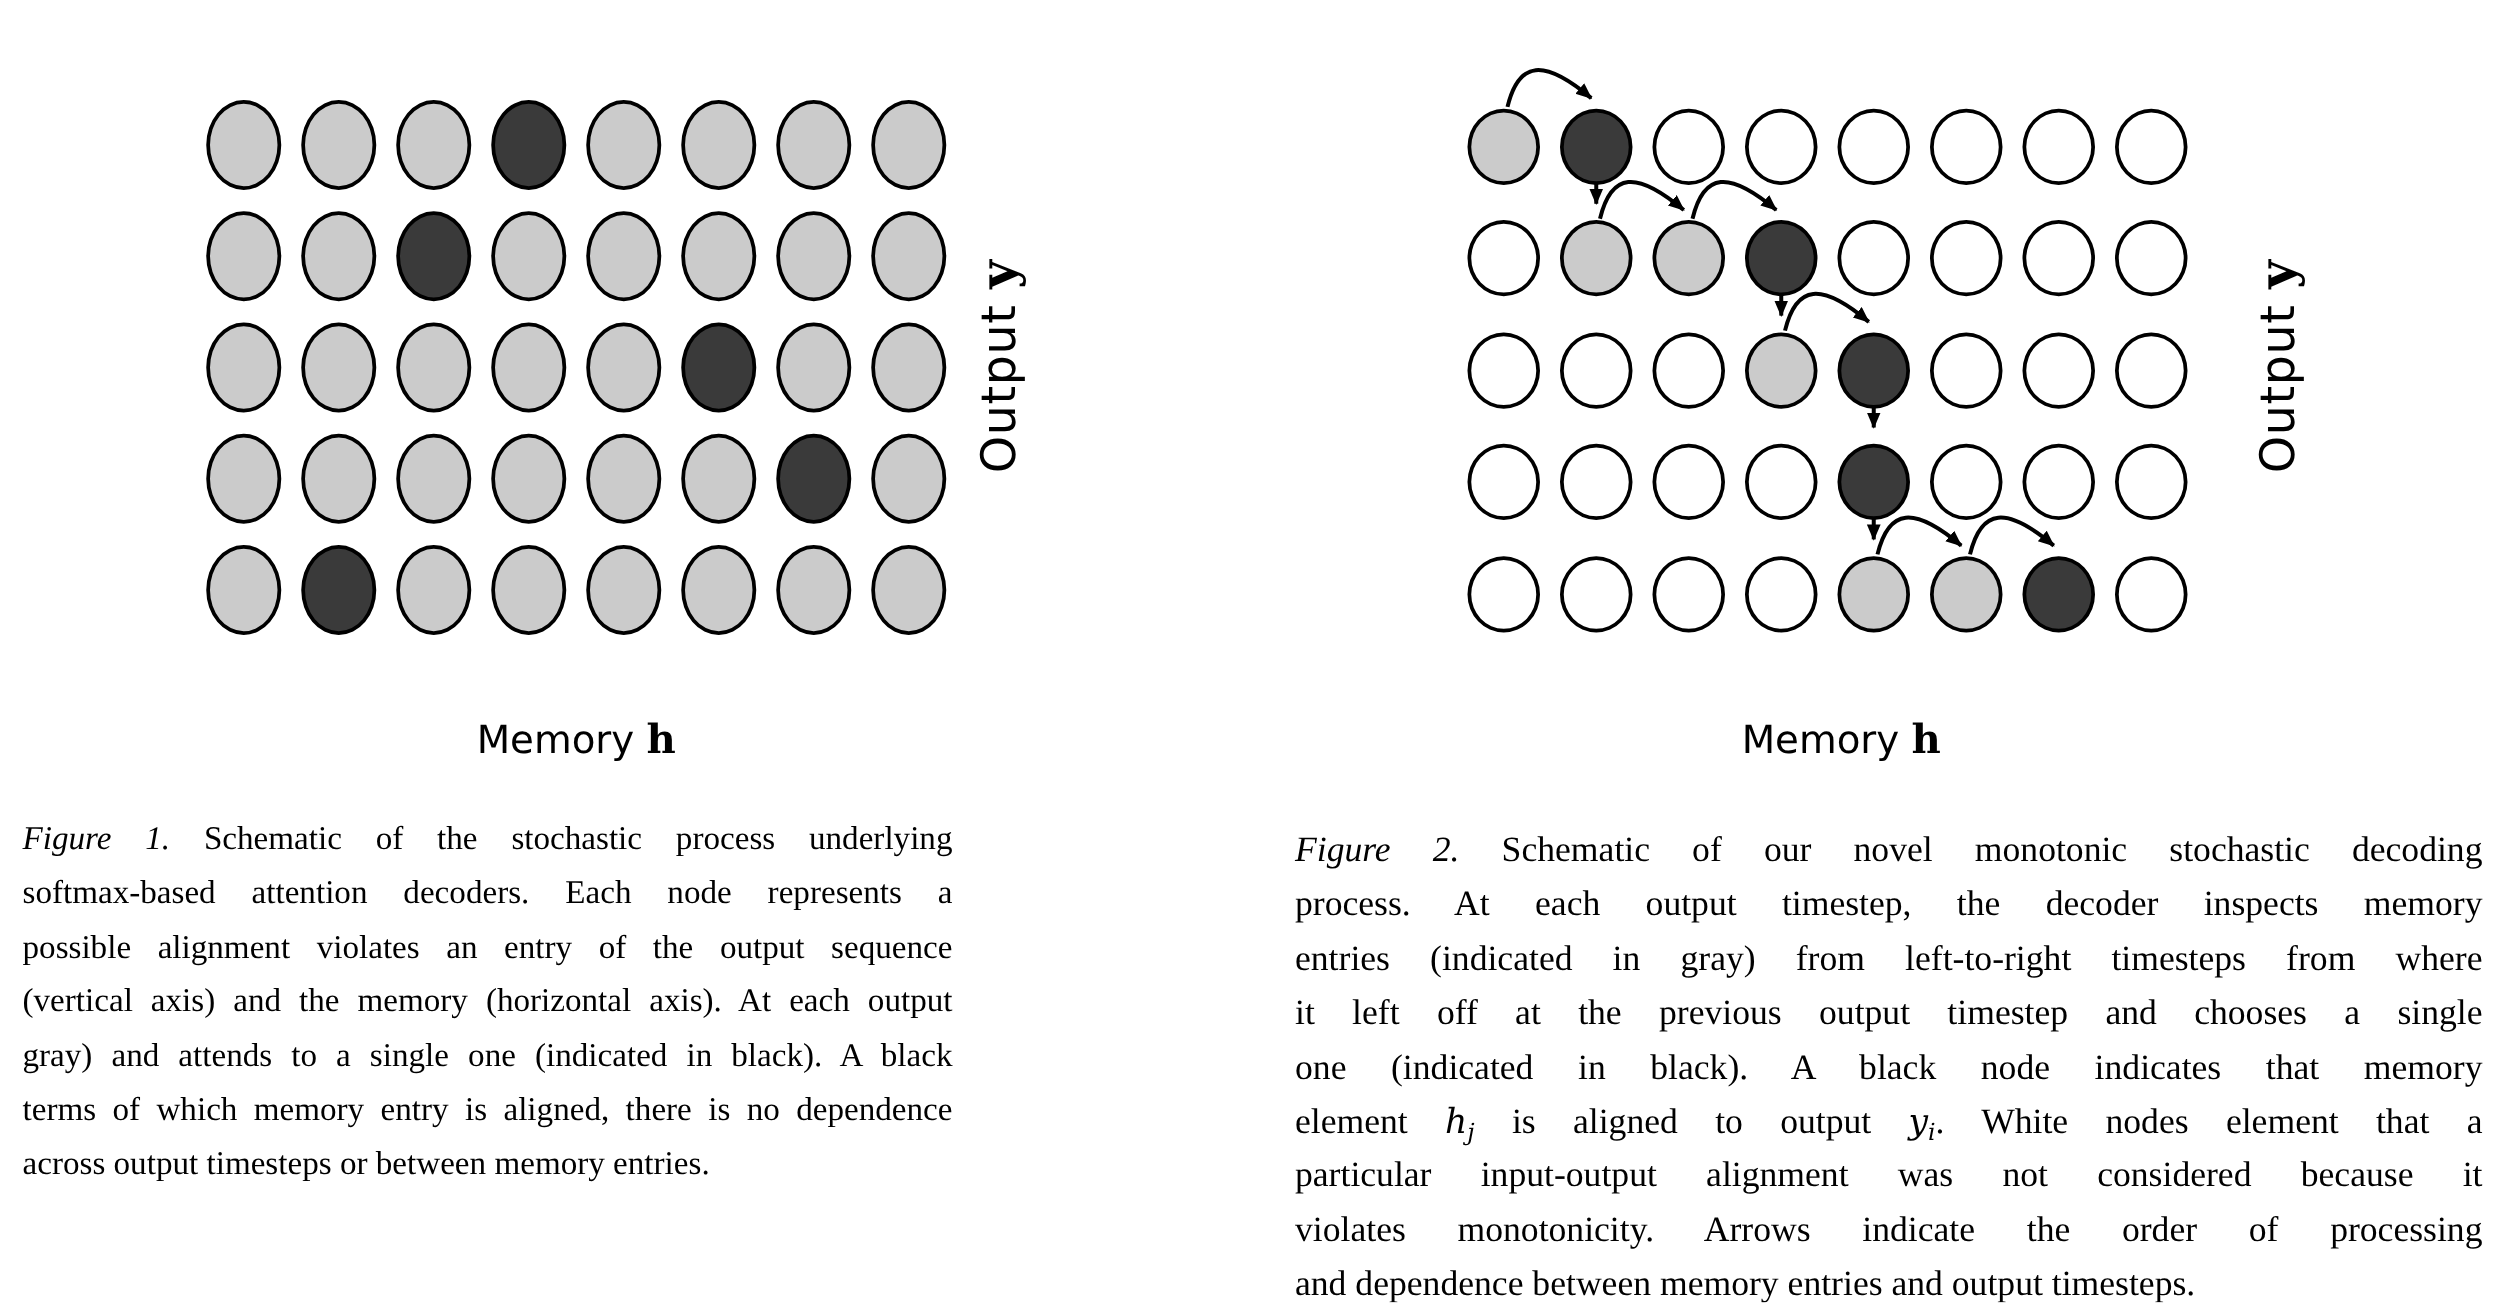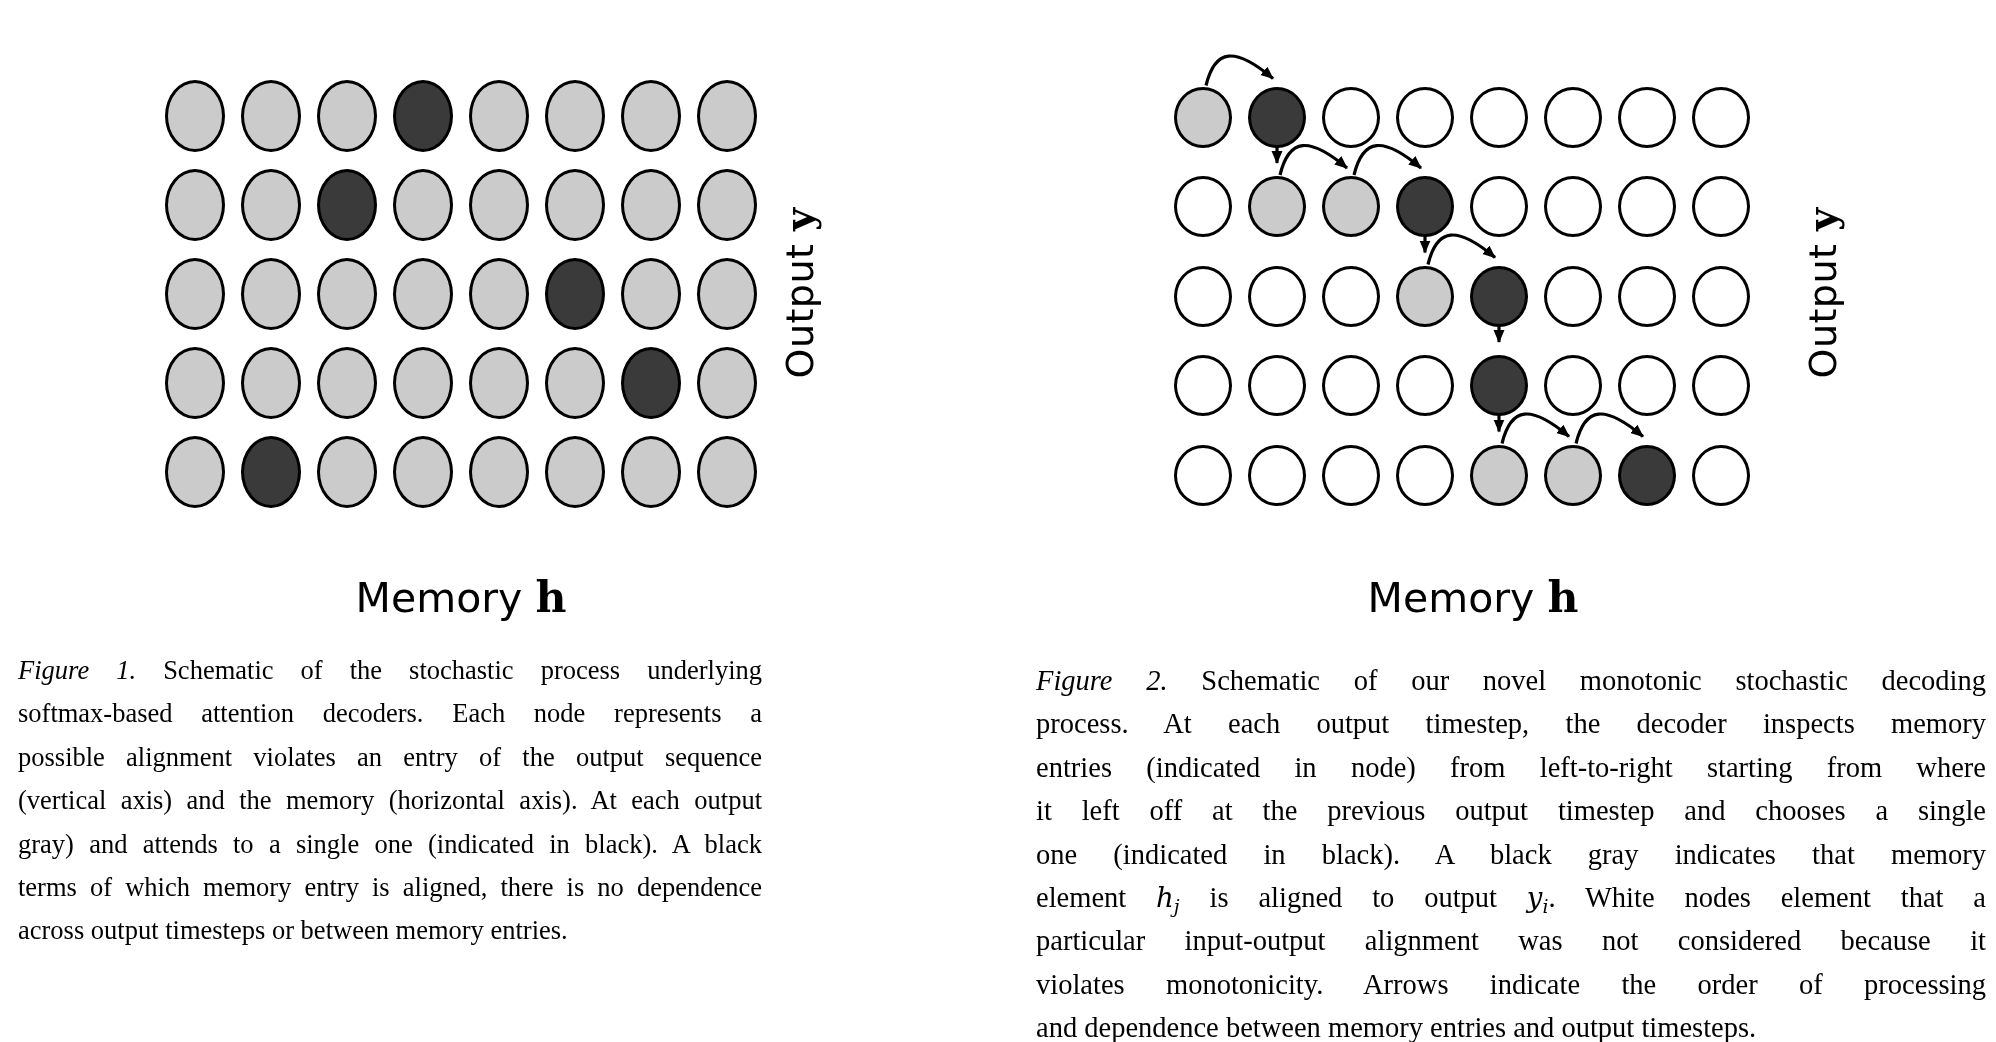--- a/index.html
+++ b/index.html
@@ -30,21 +30,21 @@
     font-size: 38px;
     font-weight: 500;
     color: #000;
     letter-spacing: 0.5px;
   }
   .axis-memory {
     position: absolute;
     transform: translate(-50%, 0);
     white-space: nowrap;
     font-family: "DejaVu Sans", sans-serif;
-    font-size: 41px;
+    font-size: 31px;
     color: #000;
   }
   .math-bold {
     font-family: "DejaVu Serif", serif;
     font-weight: bold;
     font-size: 104%;
   }
   .caption { position: absolute; color: #000; }
   .cap1 { font-size: 26.5px; }
   .cap2 { font-size: 28.5px; }
@@ -201,22 +201,22 @@
       <div class="cap-line"><span>softmax-based attention decoders.  Each node represents a</span></div>
       <div class="cap-line"><span>possible alignment violates an entry of the output sequence</span></div>
       <div class="cap-line"><span>(vertical axis) and the memory (horizontal axis). At each output</span></div>
       <div class="cap-line"><span>gray) and attends to a single one (indicated in black).  A black</span></div>
       <div class="cap-line"><span>terms of which memory entry is aligned, there is no dependence</span></div>
       <div class="cap-line last"><span>across output timesteps or between memory entries.</span></div>
     </div>
   <div id="cap2" class="caption cap2" style="left:1036px; top:611px; width:950px;margin-top:48px;">
       <div class="cap-line"><span class="run-it">Figure 2.</span><span> Schematic of our novel monotonic stochastic decoding</span></div>
       <div class="cap-line"><span>process.  At each output timestep, the decoder inspects memory</span></div>
-      <div class="cap-line"><span>entries (indicated in node) from left-to-right starting from where</span></div>
+      <div class="cap-line"><span>entries (indicated in gray) from left-to-right timesteps from where</span></div>
       <div class="cap-line"><span>it left off at the previous output timestep and chooses a single</span></div>
-      <div class="cap-line"><span>one (indicated in black).  A black gray indicates that memory</span></div>
+      <div class="cap-line"><span>one (indicated in black).  A black node indicates that memory</span></div>
       <div class="cap-line"><span>element </span><span class="run-mi">h</span><span class="run-sub">j</span><span> is aligned to output </span><span class="run-mi">y</span><span class="run-sub">i</span><span>.  White nodes element that a</span></div>
       <div class="cap-line"><span>particular input-output alignment was not considered because it</span></div>
       <div class="cap-line"><span>violates monotonicity.  Arrows indicate the order of processing</span></div>
       <div class="cap-line last"><span>and dependence between memory entries and output timesteps.</span></div>
     </div>
 
 </div>
 
 </body></html>

